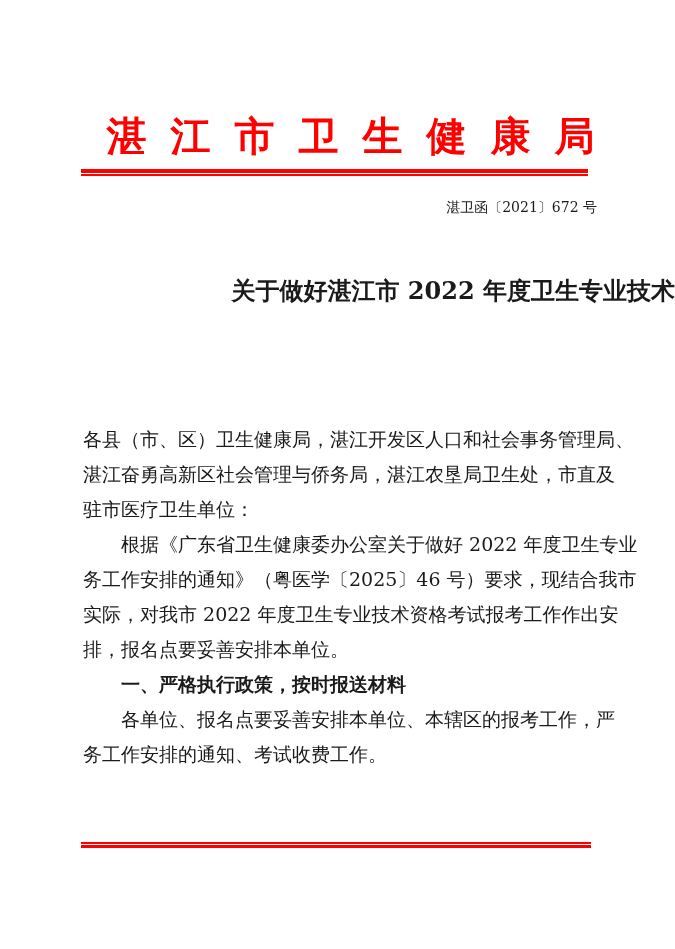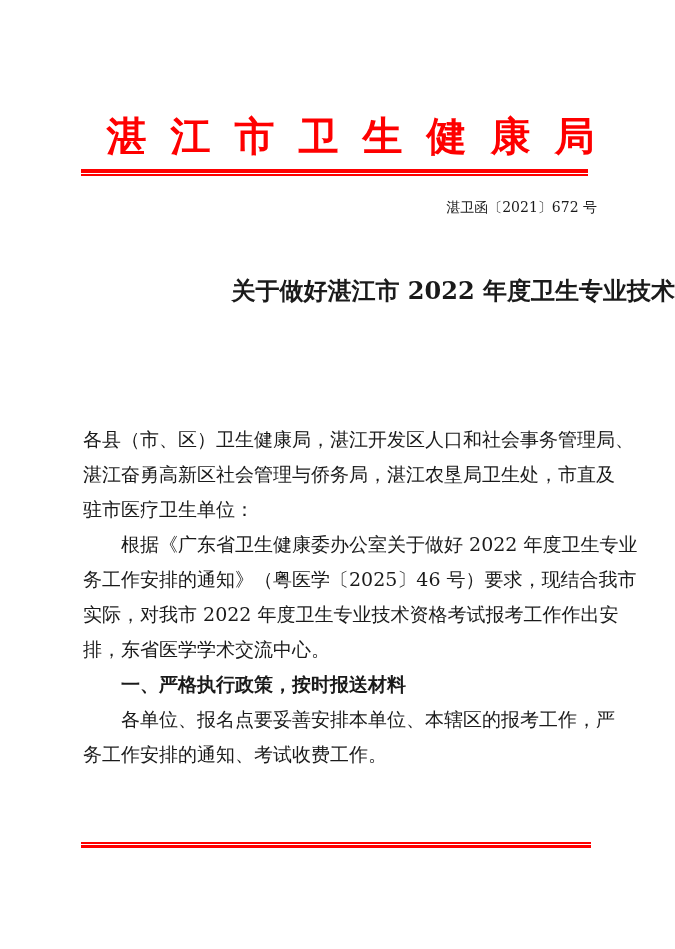--- a/index.html
+++ b/index.html
@@ -118,21 +118,21 @@
     <div>关于做好湛江市 2022 年度卫生专业技术</div>
   </div>
 
   <div class="body-block">
     <div class="line full">各县（市、区）卫生健康局，湛江开发区人口和社会事务管理局、</div>
     <div class="line full">湛江奋勇高新区社会管理与侨务局，湛江农垦局卫生处，市直及</div>
     <div class="line">驻市医疗卫生单位：</div>
     <div class="line full indent">根据《广东省卫生健康委办公室关于做好 2022 年度卫生专业</div>
     <div class="line full">务工作安排的通知》（粤医学〔2025〕46 号）要求，现结合我市</div>
     <div class="line full">实际，对我市 2022 年度卫生专业技术资格考试报考工作作出安</div>
-    <div class="line">排，东省医学学术交流中心。</div>
+    <div class="line">排，报名点要妥善安排本单位。</div>
     <div class="line heading indent">一、严格执行政策，按时报送材料</div>
     <div class="line full indent">各单位、报名点要妥善安排本单位、本辖区的报考工作，严</div>
     <div class="line">务工作安排的通知、考试收费工作。</div>
   </div>
 
   <div class="footer-rule"></div>
 
 </div>
 
 </body></html>

